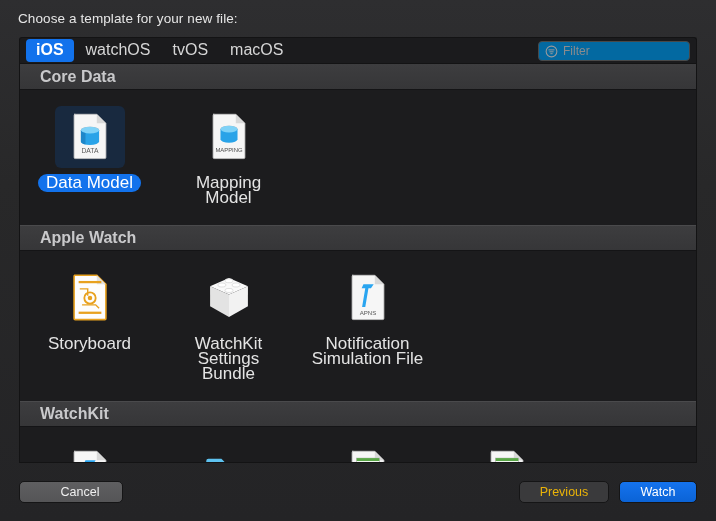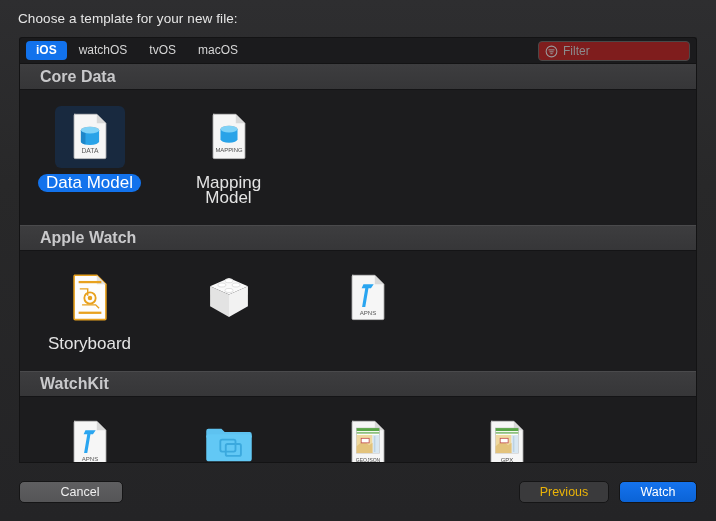--- a/index.html
+++ b/index.html
@@ -34,37 +34,37 @@
     border: 1px solid #131314;
     border-bottom: none;
     border-radius: 3px 3px 0 0;
     display: flex; align-items: center;
     padding: 0 6px 0 6px;
     position: relative;
   }
   .tabs { display: flex; align-items: center; gap: 2px; }
   .tab {
     color: #d6d6d6;
-    font-size: 12px;
+    font-size: 16px;
     padding: 3px 10px 4px 10px;
     border-radius: 4px;
     line-height: 1;
     white-space: nowrap;
   }
   .tab.selected {
     background: #1272ec;
     color: #ffffff;
     font-weight: 600;
   }
 
   .filter-wrap {
     position: absolute;
     right: 6px; top: 3px;
     width: 152px; height: 20px;
-    background: #7f1d1d;
+    background: #0369a1;
     border: 1px solid #494949;
     border-radius: 4px;
     display: flex; align-items: center;
     padding: 0 6px;
     gap: 5px;
   }
   .filter-icon { width: 13px; height: 13px; flex: 0 0 13px; display:block; }
   .filter-input {
     background: transparent; border: none; outline: none;
     color: #dcdcdc; font-size: 12px;
@@ -248,30 +248,32 @@
             <svg viewBox="0 0 44 44" width="52" height="52">
               <path d="M22 5 L38 12 L22 19 L6 12 Z" fill="#fafafa"></path>
               <path d="M6 12 L22 19 L22 38 L6 29 Z" fill="#e3e3e3"></path>
               <path d="M38 12 L22 19 L22 38 L38 29 Z" fill="#f2f2f2"></path>
               <ellipse cx="16" cy="11" rx="3.4" ry="1.7" fill="#ffffff" stroke="#d2d2d2" stroke-width="0.6"></ellipse>
               <ellipse cx="28" cy="11" rx="3.4" ry="1.7" fill="#ffffff" stroke="#d2d2d2" stroke-width="0.6"></ellipse>
               <ellipse cx="22" cy="15.6" rx="3.4" ry="1.7" fill="#ffffff" stroke="#d2d2d2" stroke-width="0.6"></ellipse>
               <ellipse cx="22" cy="7.4" rx="3.4" ry="1.7" fill="#ffffff" stroke="#d2d2d2" stroke-width="0.6"></ellipse>
             </svg>
           </div>
+          <div class="label">WatchKit Settings Bundle</div>
         </div>
         <div class="cell">
           <div class="iconbox">
             <svg viewBox="0 0 40 44" width="46" height="50">
               <path d="M6 2 h20 l8 8 v30 a1 1 0 0 1 -1 1 H7 a1 1 0 0 1 -1 -1 V3 a1 1 0 0 1 1 -1 z" fill="#f6f6f6" stroke="#c9c9c9" stroke-width="0.7"></path>
               <path d="M26 2 l8 8 h-8 z" fill="#d8d8d8"></path>
               <path d="M16 10 h9 l-2.4 3.4 h-2.2 L17.6 30 h-2.8 L17.6 13.4 h-3.2 z" fill="#2aa5f0"></path>
               <text x="20" y="37" font-size="5.4" font-family="Liberation Sans, sans-serif" fill="#595959" text-anchor="middle">APNS</text>
             </svg>
           </div>
+          <div class="label">Notification Simulation File</div>
         </div>
       </div>
       <div class="section-header">WatchKit</div>
       <div class="grid sect-body">
         <div class="cell">
           <div class="iconbox">
             <svg viewBox="0 0 40 44" width="46" height="50">
               <path d="M6 2 h20 l8 8 v30 a1 1 0 0 1 -1 1 H7 a1 1 0 0 1 -1 -1 V3 a1 1 0 0 1 1 -1 z" fill="#f6f6f6" stroke="#c9c9c9" stroke-width="0.7"></path>
               <path d="M26 2 l8 8 h-8 z" fill="#d8d8d8"></path>
               <path d="M16 10 h9 l-2.4 3.4 h-2.2 L17.6 30 h-2.8 L17.6 13.4 h-3.2 z" fill="#2aa5f0"></path>

